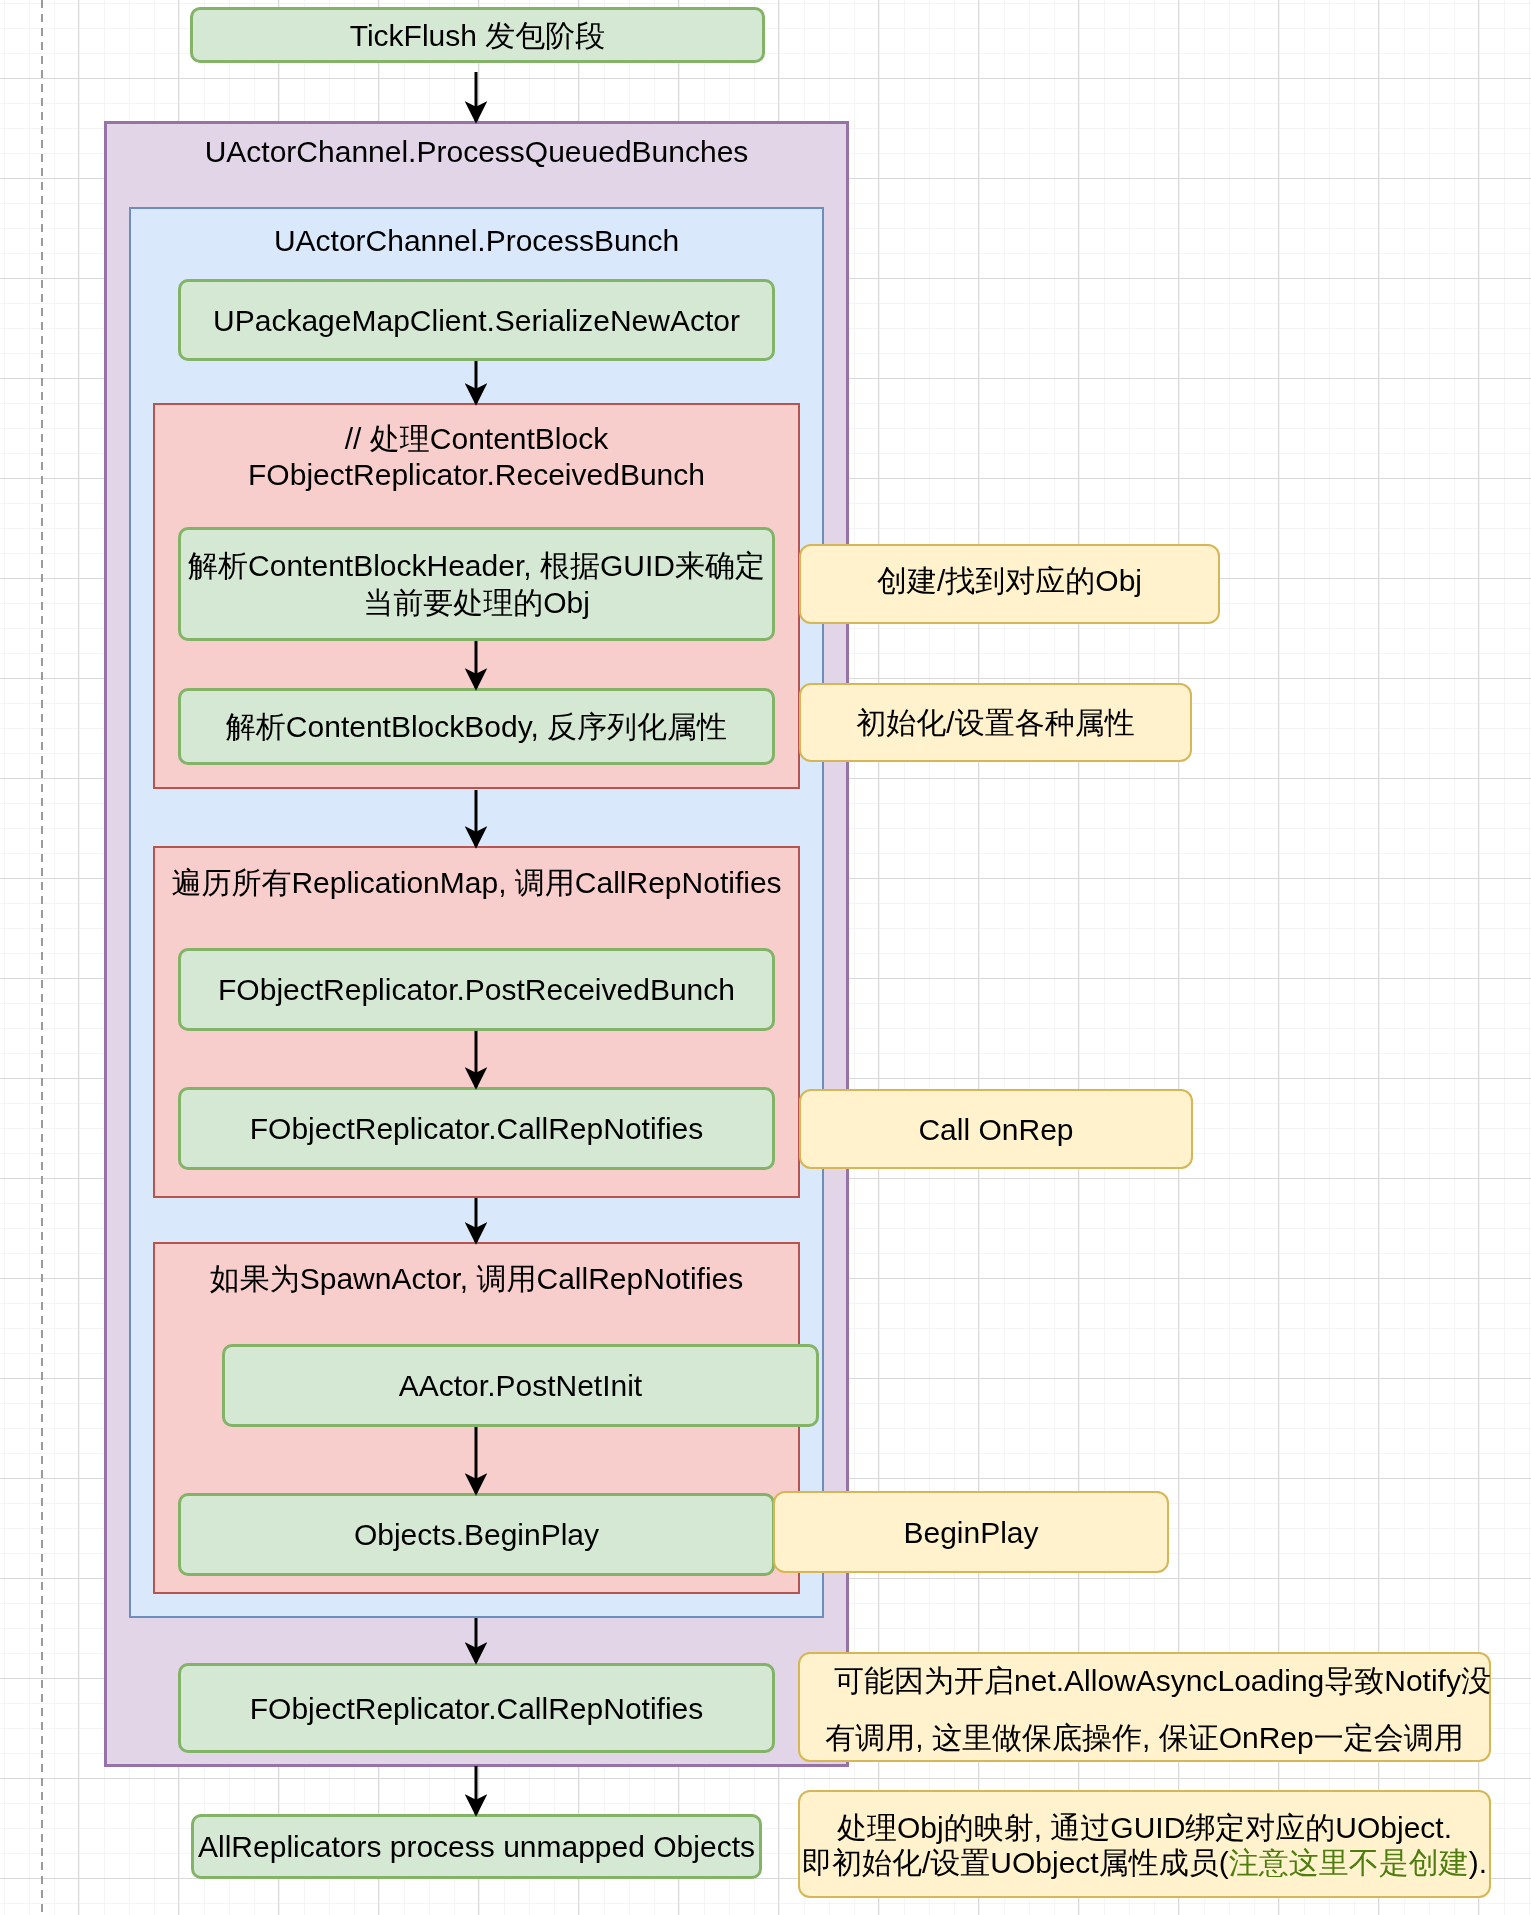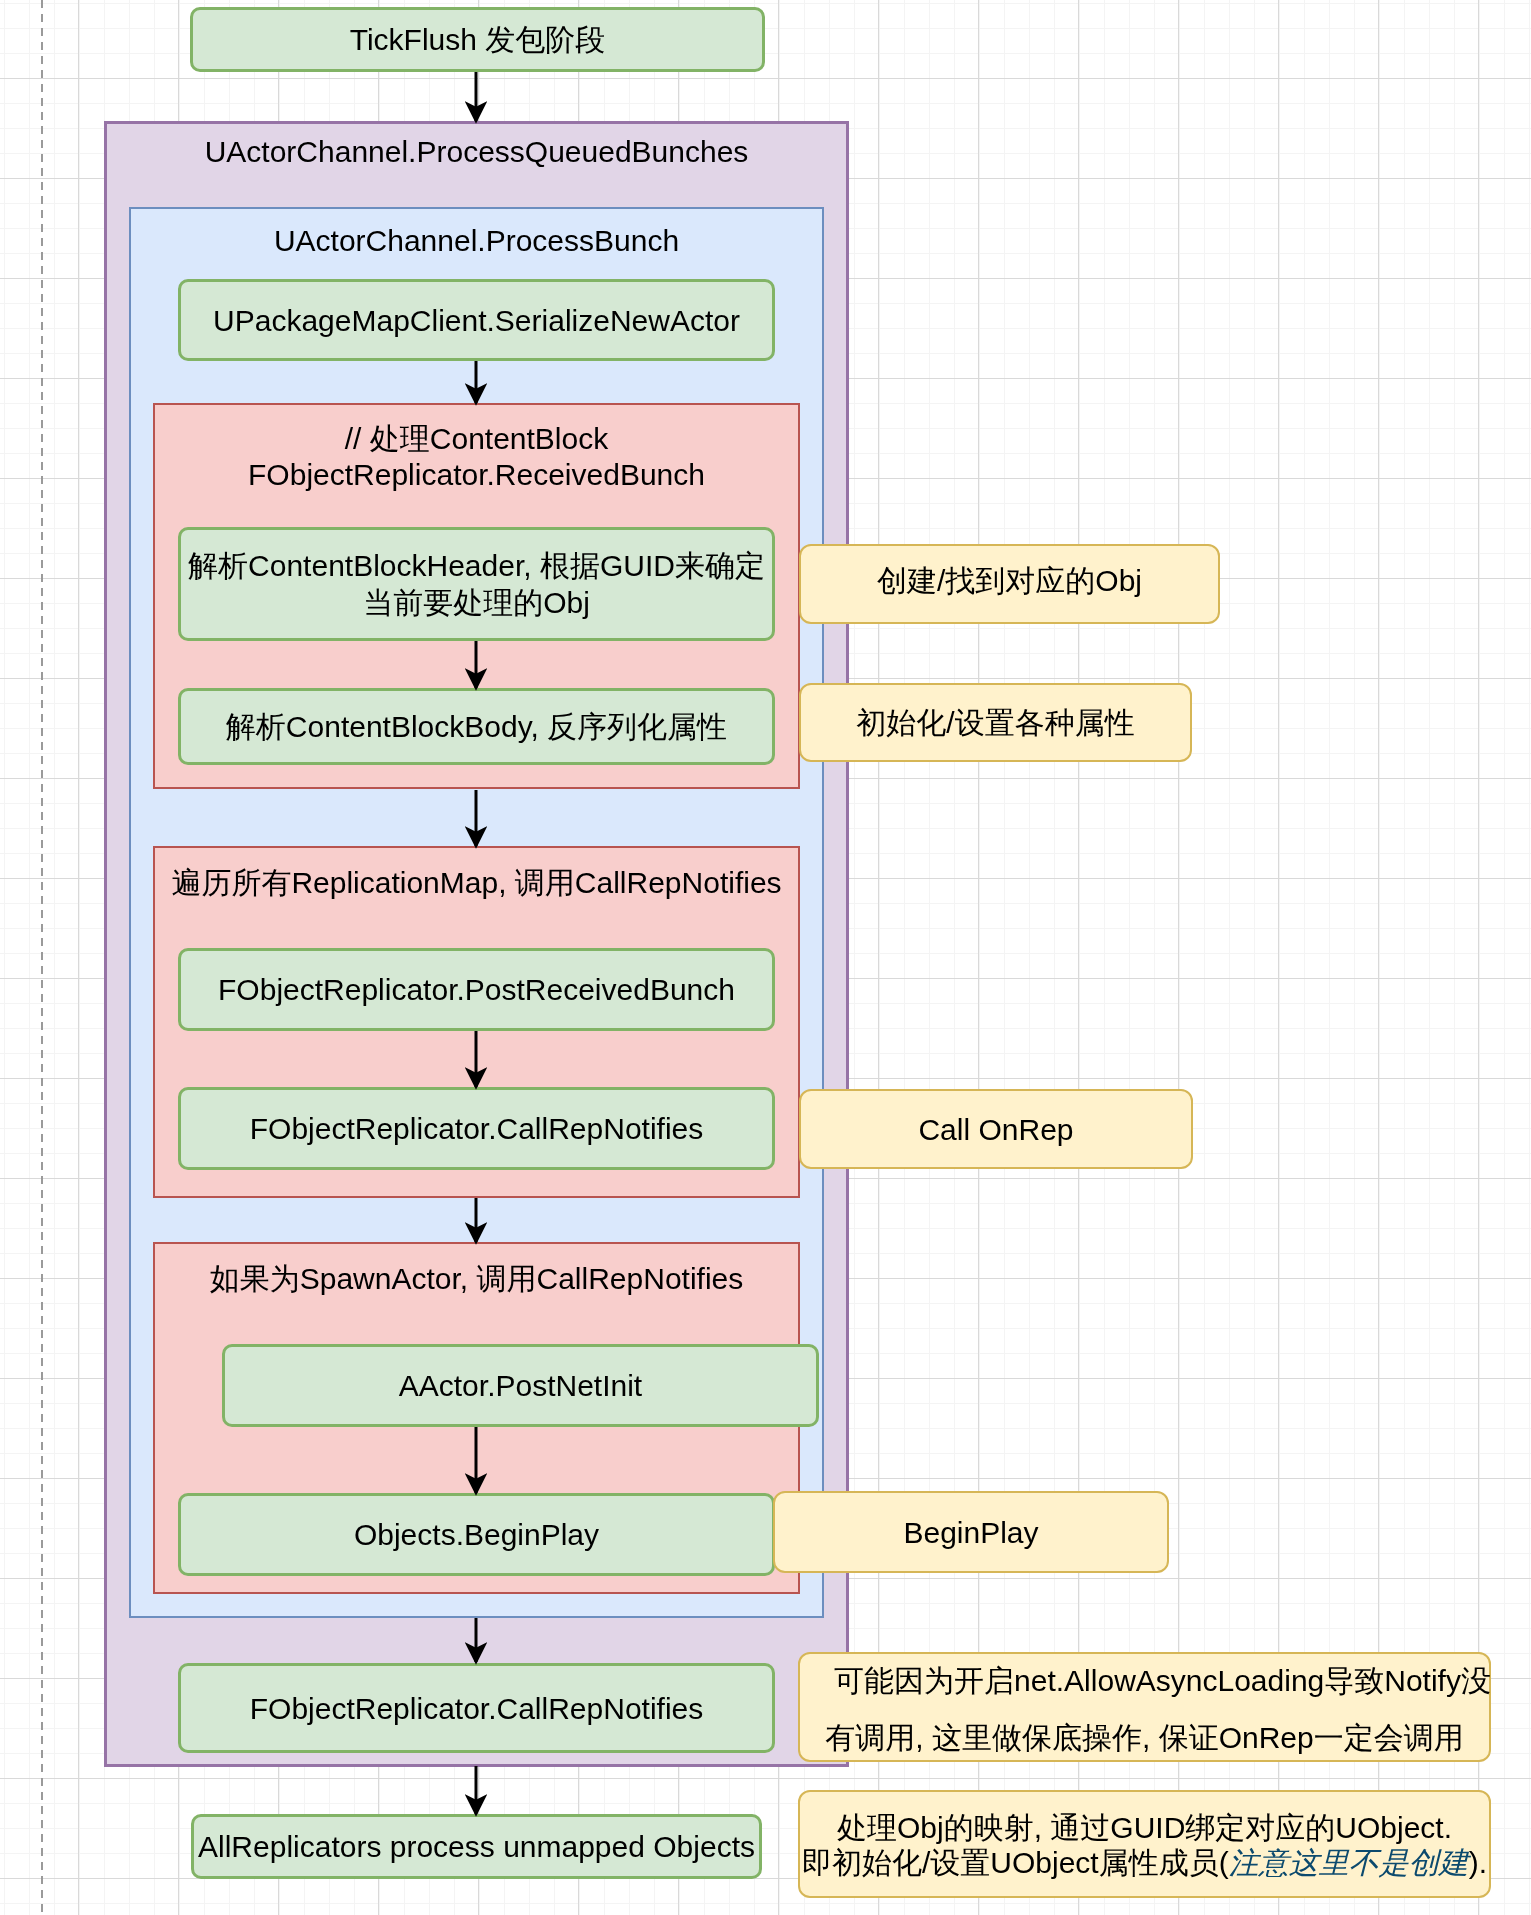--- a/index.html
+++ b/index.html
@@ -27,21 +27,21 @@
   .green{background:#d5e8d4;border:3px solid #82b366;border-radius:10px;font-size:30px;}
   .pink{background:#f8cecc;border:2px solid #b85450;font-size:30px;
         align-items:flex-start;justify-content:center;}
   .blue{background:#dae8fc;border:2px solid #6c8ebf;
         align-items:flex-start;justify-content:center;font-size:30px;}
   .purple{background:#e1d5e7;border:3px solid #9673a6;
         align-items:flex-start;justify-content:center;font-size:30px;}
   .yellow{background:#fff2cc;border:2.6px solid #d6b656;border-radius:12px;font-size:30px;}
   .hdr{position:absolute;left:0;right:0;text-align:center;}
   svg.arrows{position:absolute;left:0;top:0;width:1531px;height:1915px;pointer-events:none;}
-  .red{color:#0c4a6e;font-style:italic;}
+  .red{color:#4d7c0f;}
 </style>
 </head>
 <body>
 
 <div id="grid"></div>
 <div id="dashline"></div>
 
 <div class="node purple" style="left:104px;top:121px;width:745px;height:1646px;">
   <div class="hdr" style="top:9px;">UActorChannel.ProcessQueuedBunches</div>
 </div>
@@ -58,21 +58,21 @@
 </div>
 
 <div class="node pink" style="left:153px;top:846px;width:647px;height:352px;">
   <div class="hdr" style="top:16px;">遍历所有ReplicationMap, 调用CallRepNotifies</div>
 </div>
 
 <div class="node pink" style="left:153px;top:1242px;width:647px;height:352px;">
   <div class="hdr" style="top:16px;">如果为SpawnActor, 调用CallRepNotifies</div>
 </div>
 
-<div class="node green" style="left:190px;top:7px;width:575px;height:65px;">TickFlush 发包阶段</div>
+<div class="node green" style="left:190px;top:7px;width:575px;height:56px;">TickFlush 发包阶段</div>
 
 <div class="node green" style="left:178px;top:279px;width:597px;height:82px;">UPackageMapClient.SerializeNewActor</div>
 
 <div class="node green" style="left:178px;top:527px;width:597px;height:114px;flex-direction:column;">
   <div>解析ContentBlockHeader, 根据GUID来确定</div>
   <div>当前要处理的Obj</div>
 </div>
 
 <div class="node green" style="left:178px;top:688px;width:597px;height:77px;">解析ContentBlockBody, 反序列化属性</div>
 

